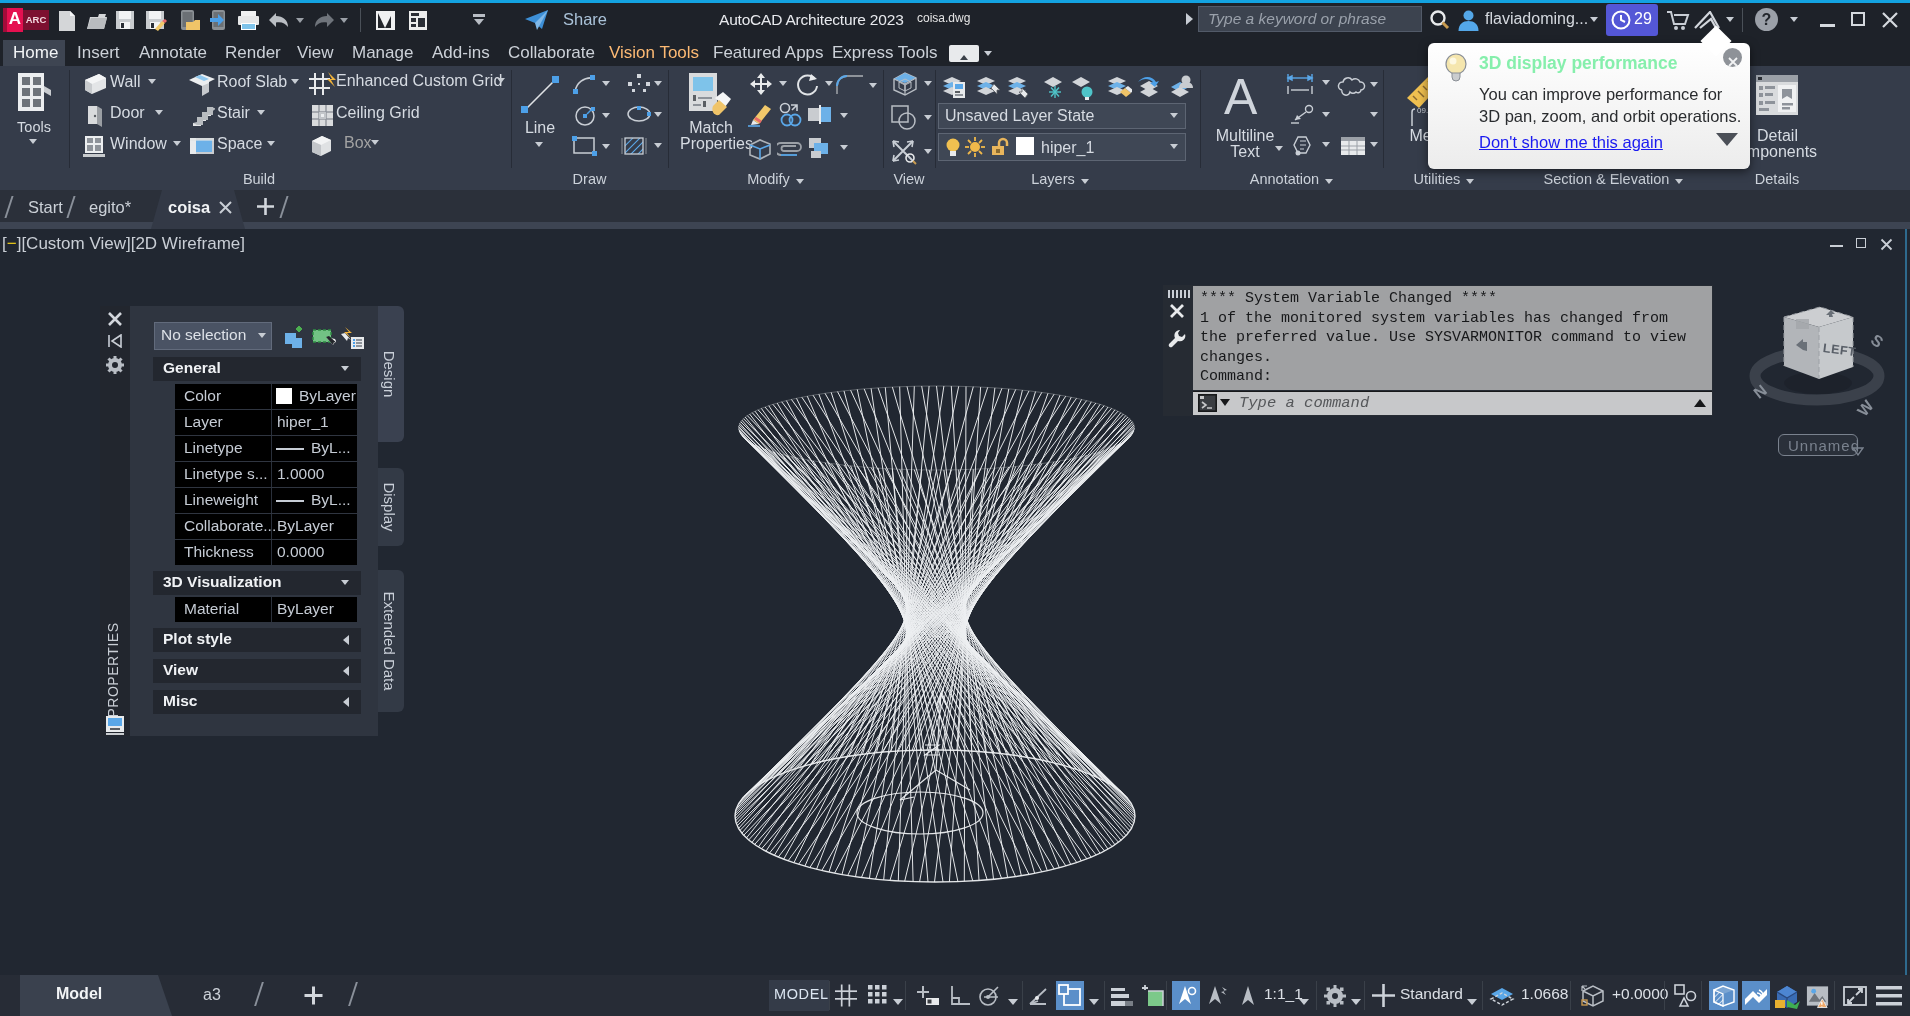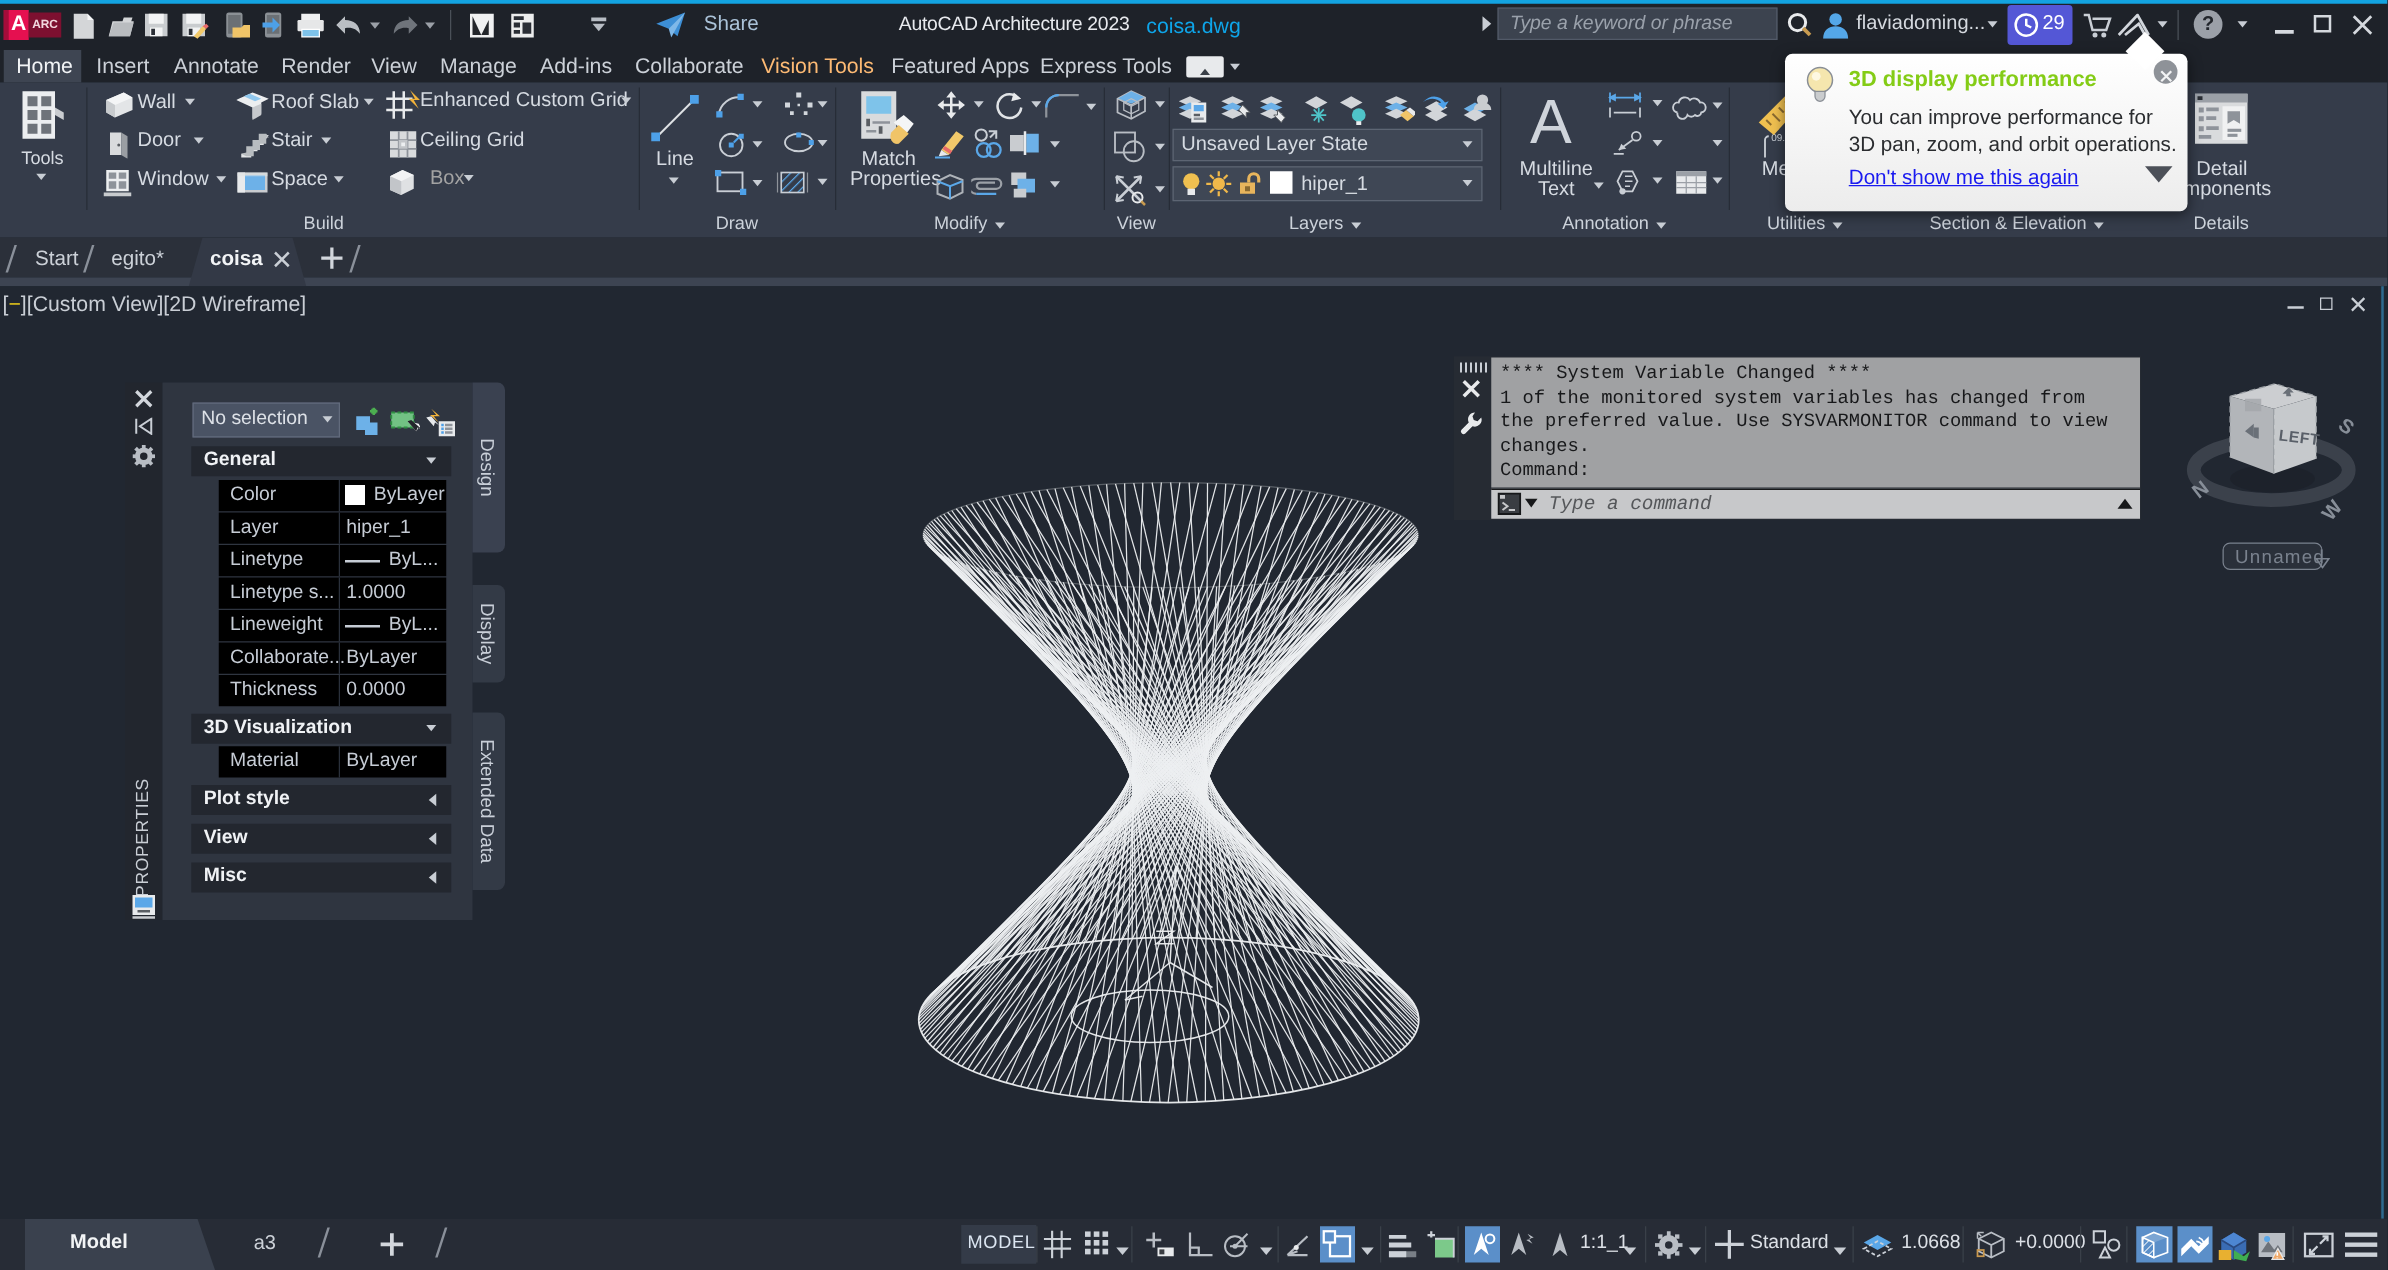--- a/index.html
+++ b/index.html
@@ -87,21 +87,21 @@
         <rect x="3" y="14" width="5" height="3" fill="#2a2e35"></rect>
       </svg></div>
     <div class="abs" style="left:473px;top:14px;width:12px;height:3px;background:#b8bdc4"></div>
     <div class="dd abs" style="left:474px;top:19px;border-top-color:#b8bdc4;border-left-width:5px;border-right-width:5px;border-top-width:6px"></div>
     <div class="abs" style="left:524px;top:9px"><svg width="26" height="22" viewBox="0 0 26 22" style="">
         <path d="M1 10 L24 1 L18 20 L11 14 z" fill="#3d8fd6"></path>
         <path d="M11 14 L24 1 L13 21 z" fill="#7fb8e8"></path>
       </svg></div>
     <div class="abs" style="left:563px;top:10px;font-size:16.5px;color:#aac2d8">Share</div>
     <div class="abs" style="left:719px;top:11px;font-size:15.5px;letter-spacing:-0.2px;color:#e8eaee">AutoCAD Architecture 2023</div>
-    <div class="abs" style="left:917px;top:11px;font-size:17px;color:#0ea5e9">coisa.dwg</div>
+    <div class="abs" style="left:917px;top:11px;font-size:12px;color:#e5e5e5">coisa.dwg</div>
     <div class="abs" style="left:1186px;top:13px;width:0;height:0;border-top:6px solid transparent;border-bottom:6px solid transparent;border-left:7px solid #c8cdd4"></div>
     <div class="abs" style="left:1198px;top:6px;width:224px;height:26px;background:#3c434f;border:1px solid #525a68"></div>
     <div class="abs" style="left:1208px;top:10px;font-size:15.5px;font-style:italic;color:#9aa1ab">Type a keyword or phrase</div>
     <div class="abs" style="left:1429px;top:9px"><svg width="22" height="22" viewBox="0 0 22 22" style="">
         <circle cx="9" cy="9" r="6.5" fill="none" stroke="#e8eaec" stroke-width="2.4"></circle>
         <line x1="13.5" y1="13.5" x2="19" y2="19" stroke="#c89b50" stroke-width="3"></line>
       </svg></div>
     <div class="abs" style="left:1457px;top:8px"><svg width="23" height="23" viewBox="0 0 23 23" style="">
         <circle cx="11.5" cy="7.5" r="5" fill="#54a7e8"></circle>
         <path d="M1.5 23 c0-7 4.5-10 10-10 s10 3 10 10 z" fill="#54a7e8"></path>
@@ -932,21 +932,21 @@
 <div class="abs" style="left:1852px;top:442px"><svg width="12" height="9" viewBox="0 0 12 9" style="">
       <path d="M1 1 h10 l-5 7 z" fill="none" stroke="#7a828e" stroke-width="1.3"></path>
     </svg></div>
 <div class="abs" style="left:1428px;top:43px;width:322px;height:126px;background:linear-gradient(#fff,#ececec);border-radius:6px;box-shadow:0 3px 10px rgba(0,0,0,0.5)"></div>
 <div class="abs" style="left:1705px;top:30px;width:22px;height:22px;background:#fff;transform:rotate(45deg)"></div>
 <div class="abs" style="left:1443px;top:52px"><svg width="26" height="34" viewBox="0 0 26 34" style="">
       <circle cx="13" cy="12" r="10" fill="#f5e6ae" stroke="#8a8f96" stroke-width="1.2"></circle>
       <path d="M9 21 h8 v4 a4 4 0 0 1-8 0 z" fill="#caccce" stroke="#8a8f96"></path>
       <circle cx="10" cy="9" r="3.5" fill="#fdf8e2"></circle>
     </svg></div>
-<div class="abs" style="left:1479px;top:53px;font-size:17.5px;font-weight:bold;color:#84cc16">3D display performance</div>
+<div class="abs" style="left:1479px;top:53px;font-size:17.5px;font-weight:bold;color:#86efac">3D display performance</div>
 <div class="abs" style="left:1479px;top:83px;font-size:16.5px;color:#2a2c2f;line-height:22px">You can improve performance for<br>3D pan, zoom, and orbit operations.</div>
 <div class="abs" style="left:1479px;top:133px;font-size:16.5px;color:#1a1af0;text-decoration:underline">Don't show me this again</div>
 <div class="abs" style="left:1716px;top:133px;width:0;height:0;border-left:11px solid transparent;border-right:11px solid transparent;border-top:13px solid #4c5058"></div>
 <div class="abs" style="left:1723px;top:48px;width:19px;height:19px;border-radius:50%;background:#8e9298"></div>
 <div class="abs" style="left:1728px;top:53px"><svg width="10" height="10" viewBox="0 0 10 10" style="">
       <path d="M1 1 L9 9 M9 1 L1 9" stroke="#f2f3f4" stroke-width="1.8"></path>
     </svg></div>
 <div class="abs" style="left:0;top:975px;width:1910px;height:41px;background:#272c36;font-size:16px">
     <div class="abs" style="left:20px;top:0;width:152px;height:41px;background:#3a414e;clip-path:polygon(0 0,138px 0,152px 41px,0 41px)"></div>
     <div class="abs" style="left:56px;top:10px;font-weight:bold;color:#f2f4f6">Model</div>

